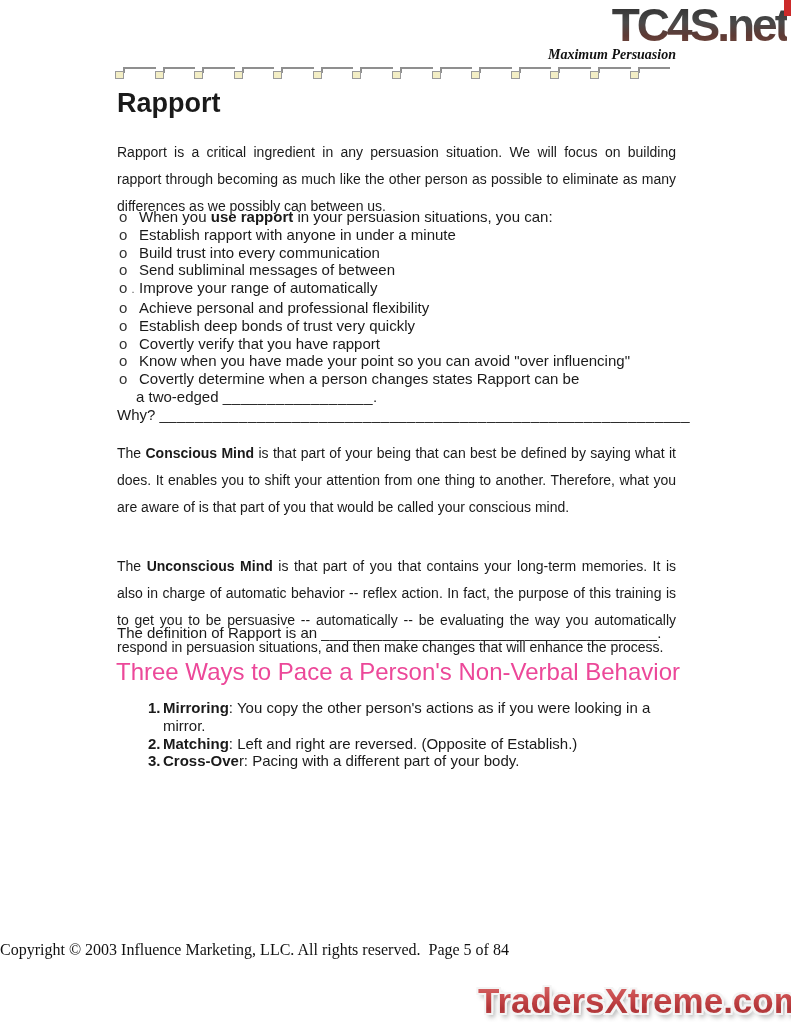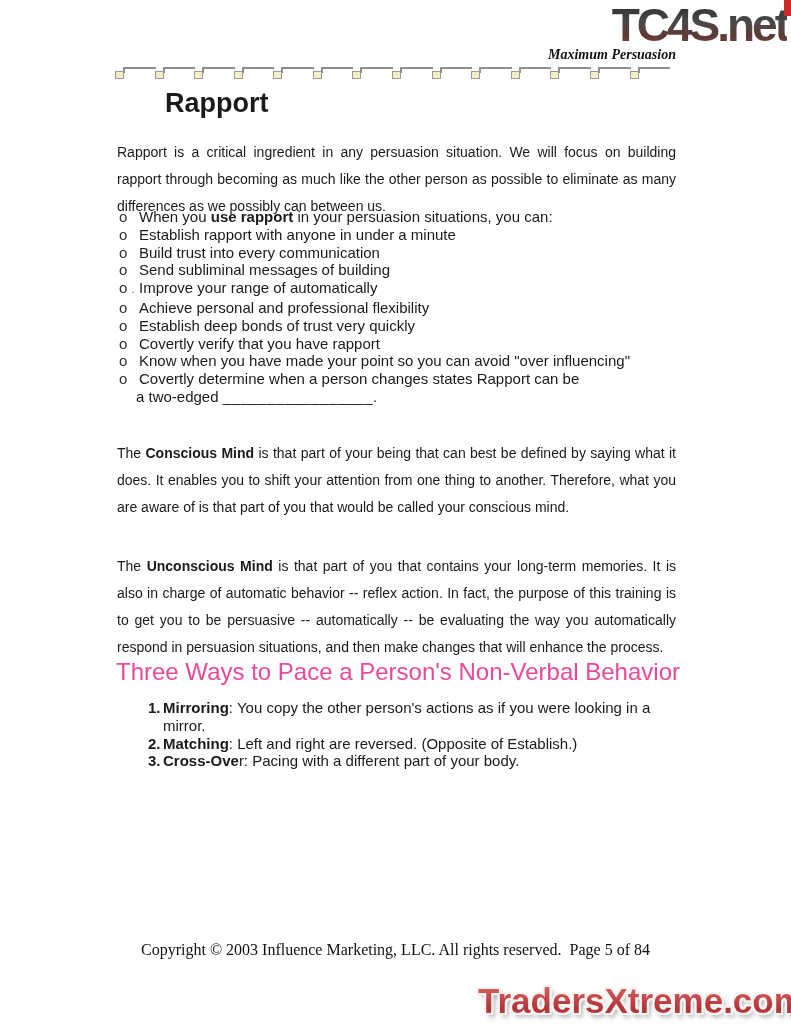--- a/index.html
+++ b/index.html
@@ -29,21 +29,21 @@
   }
 
   
   .deco { position:absolute; left:115px; top:64px; width:554px; height:16px; display:flex; }
   .deco-u { position:relative; flex:1; height:16px; }
   .deco-u::before { content:""; position:absolute; left:8px; right:-1px; top:3px; height:2px; background:#8f8f8f; }
   .deco-u::after  { content:""; position:absolute; left:0; top:7px; width:7px; height:6px; background:#f3eec5; border:1px solid #9a9a9a; }
   .deco-u i { position:absolute; left:8px; top:3px; width:2px; height:6px; background:#8f8f8f; }
 
   
-  .title { position:absolute; left:117px; top:88px; font-size:27px; font-weight:bold; letter-spacing:0;margin-left:48px; }
+  .title { position:absolute; left:117px; top:88px; font-size:27px; font-weight:bold; letter-spacing:0; }
   .body-text { font-size:14px; line-height:27px; }
   .just { text-align:justify; text-align-last:left; }
   .intro { position:absolute; left:117px; top:139px; width:559px; }
   b { font-weight:bold; }
 
   .bullets { position:absolute; left:117px; top:208px; width:560px; }
   .b-row { display:flex; line-height:17.8px; font-size:15px; }
   .b-marker { width:22px; padding-left:2px; flex:none; color:#333; }
   .b-marker .stray { font-size:11px; color:#555; }
   .b-text { flex:1; }
@@ -88,21 +88,21 @@
                 3px 4px 5px rgba(150,150,150,.9);
   }
   .traders .front {
     background:linear-gradient(180deg,#d96f6f 0%,#c84a4c 40%,#b03336 70%,#c25c5c 100%);
     -webkit-background-clip:text; background-clip:text; color:transparent;
   }
 
   
   .footer {
     position:absolute; left:0; top:941px; width:100%;
-    text-align:center; font-family:"Liberation Serif", serif;
+    text-align:left; font-family:"Liberation Serif", serif;
     font-size:16px; color:#111; white-space:pre;
   }
 </style>
 </head>
 <body>
 
 <div class="page">
 
   <div class="logo">TC4S.net</div>
   <div class="corner-red"></div>
@@ -165,21 +165,21 @@
     <div class="b-row">
       <span class="b-marker">o</span>
       <span class="b-text">Establish rapport with anyone in under a minute</span>
     </div>
     <div class="b-row">
       <span class="b-marker">o</span>
       <span class="b-text">Build trust into every communication</span>
     </div>
     <div class="b-row">
       <span class="b-marker">o</span>
-      <span class="b-text">Send subliminal messages of building</span>
+      <span class="b-text">Send subliminal messages of between</span>
     </div>
     <div class="b-row">
       <span class="b-marker"><span>o</span> <span class="stray">.</span></span>
       <span class="b-text">Improve your range of automatically</span>
     </div>
     <div class="b-row">
       <span class="b-marker">o</span>
       <span class="b-text">Achieve personal and professional flexibility</span>
     </div>
     <div class="b-row">
@@ -194,25 +194,27 @@
       <span class="b-marker">o</span>
       <span class="b-text">Know when you have made your point so you can avoid "over influencing"</span>
     </div>
     <div class="b-row">
       <span class="b-marker">o</span>
       <span class="b-text">Covertly determine when a person changes states Rapport can be</span>
     </div>
   </div>
 
   <div class="hang-line"><span>a two-edged </span><span class="blank">_________________</span><span>.</span></div>
+  <div class="why-line"><span>Why? </span><span class="blank">____________________________________________________________</span></div>
 
   <p class="conscious body-text just"><span>The </span><b>Conscious Mind</b><span> is that part of your being that can best be defined by saying what it does. It enables you to shift your attention from one thing to another. Therefore, what you are aware of is that part of you that would be called your conscious mind.</span></p>
 
   <p class="unconscious body-text just"><span>The </span><b>Unconscious Mind</b><span> is that part of you that contains your long-term memories. It is also in charge of automatic behavior -- reflex action. In fact, the purpose of this training is to get you to be persuasive -- automatically -- be evaluating the way you automatically respond in persuasion situations, and then make changes that will enhance the process.</span></p>
 
+  <div class="definition-line"><span>The definition of Rapport is an </span><span class="blank">______________________________________</span><span>.</span></div>
 
 
   <h2 class="section-heading">Three Ways to Pace a Person's Non-Verbal Behavior</h2>
 
   <div class="numbered">
     <div class="n-row">
       <span class="n-num">1.</span>
       <span class="n-text"><b>Mirroring</b><span>: You copy the other person's actions as if you were looking in a mirror.</span></span>
     </div>
     <div class="n-row">

